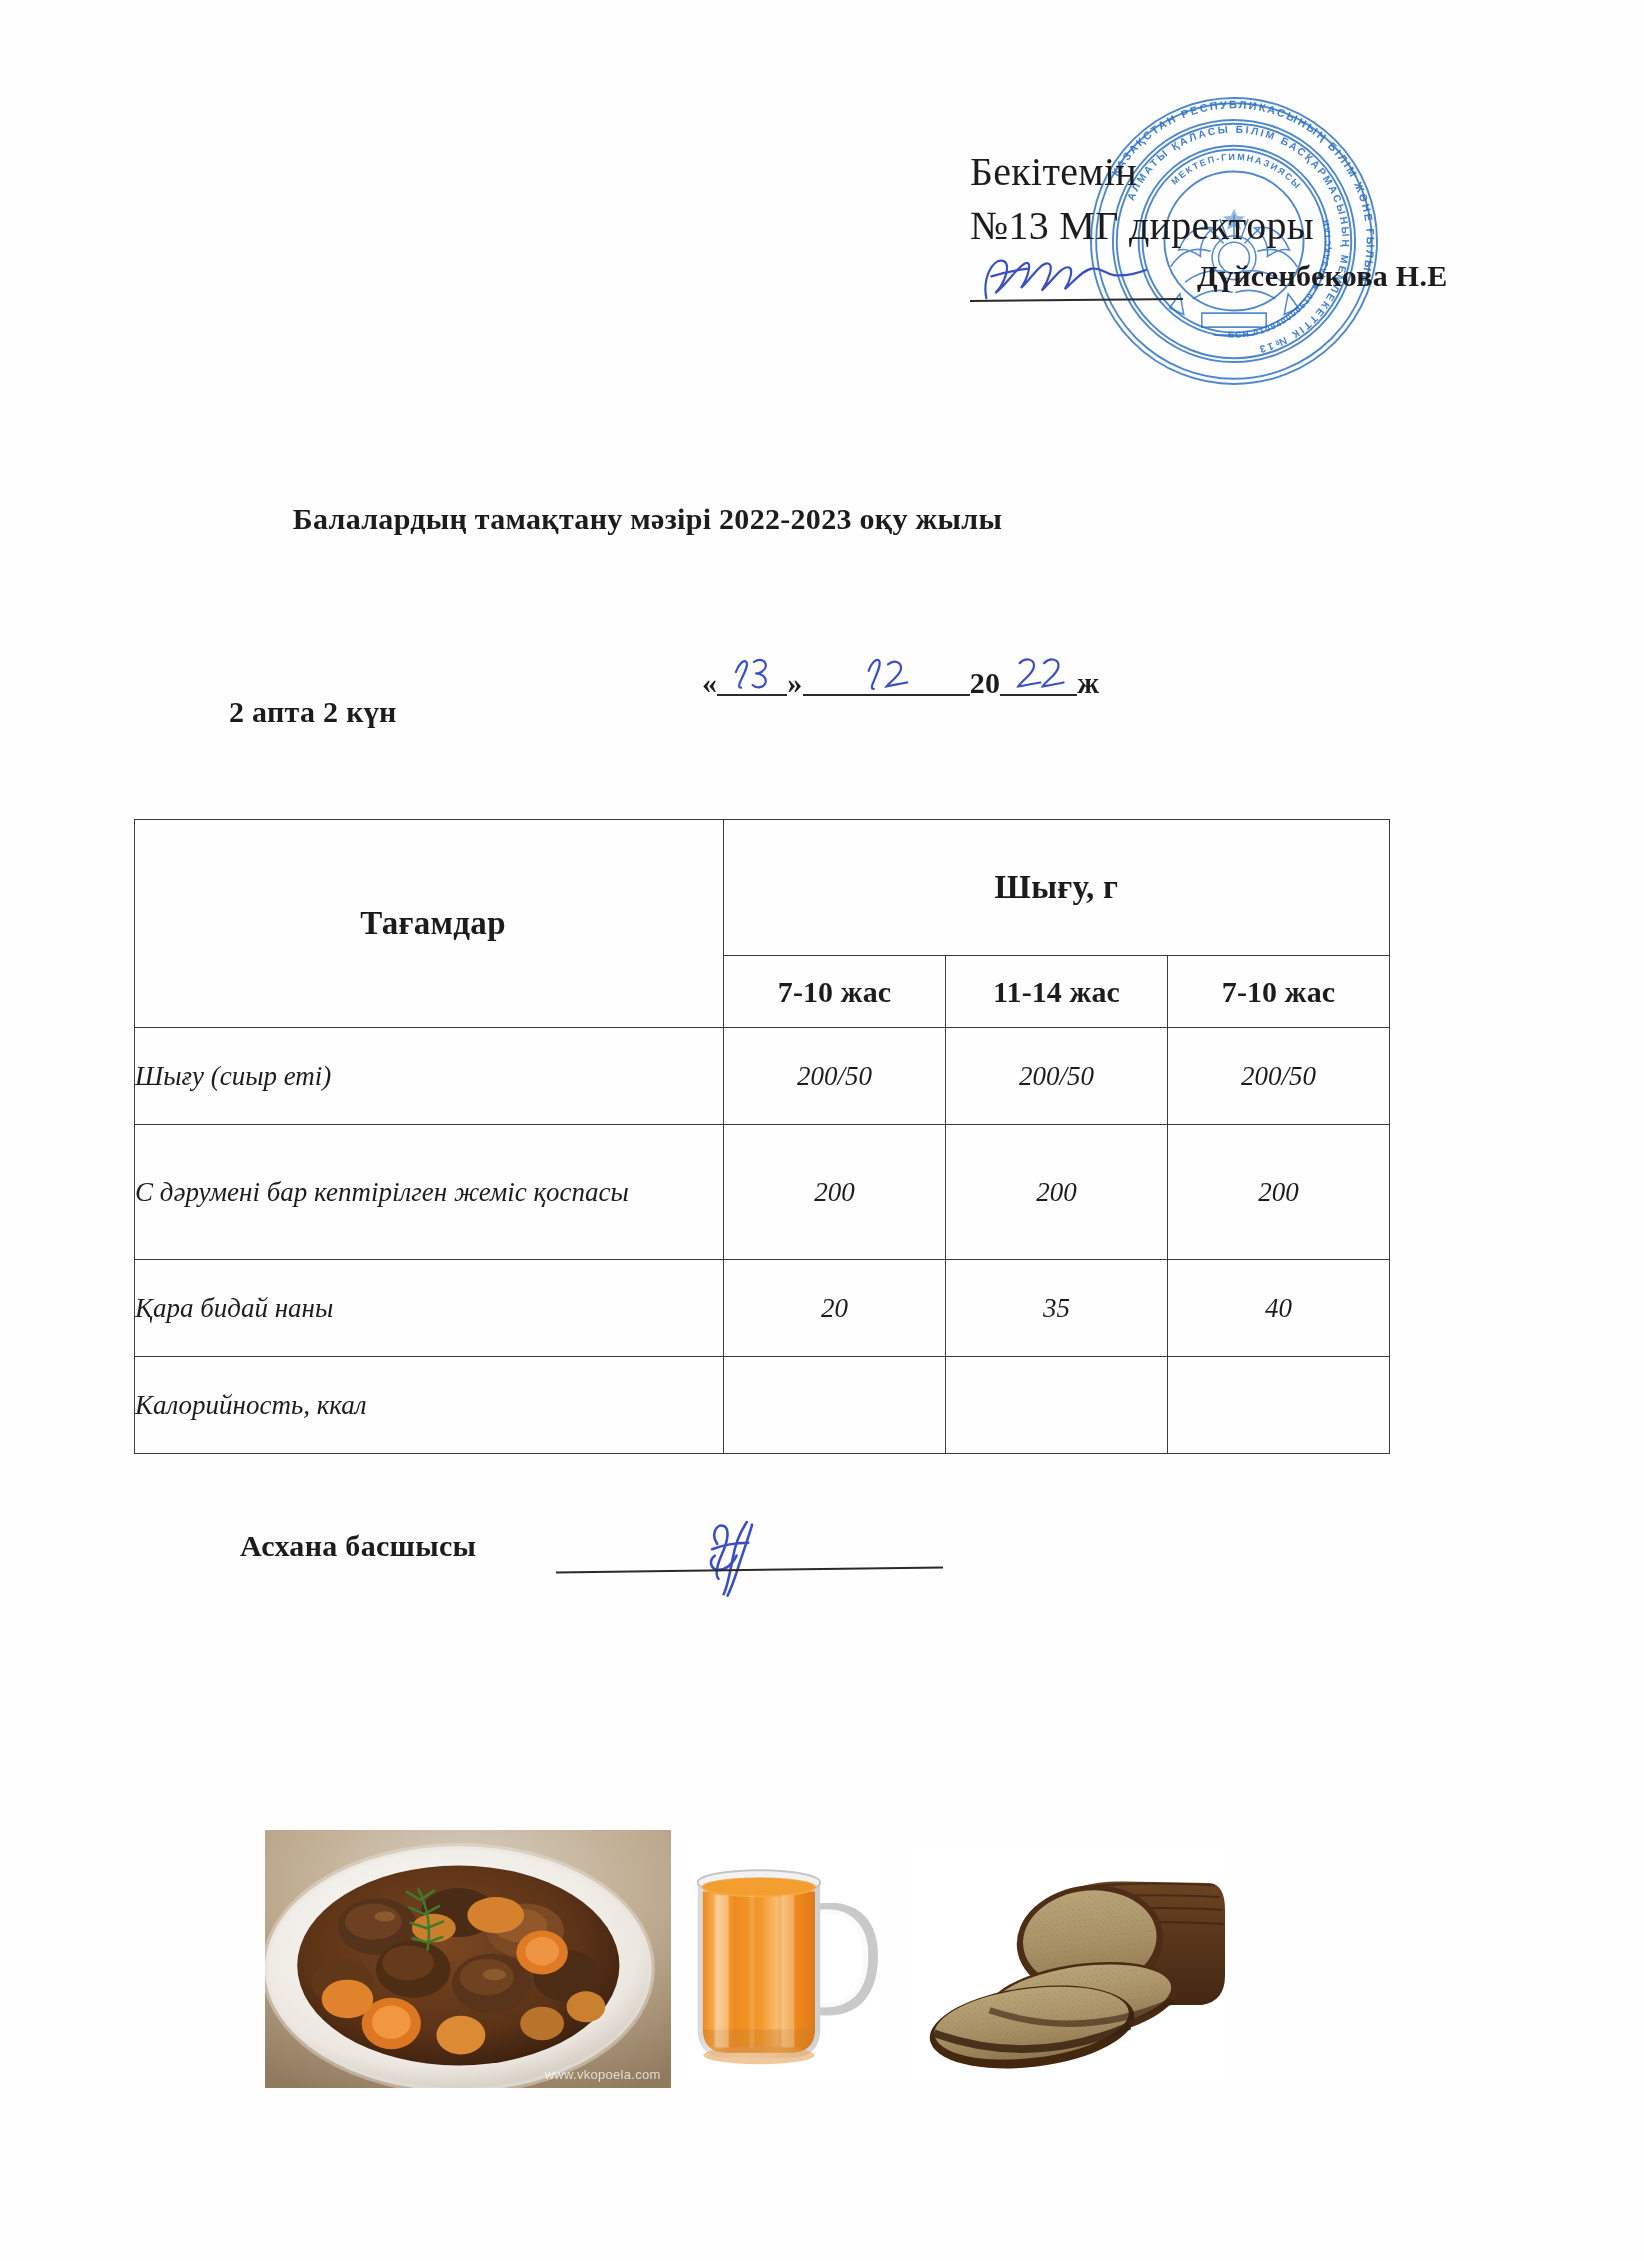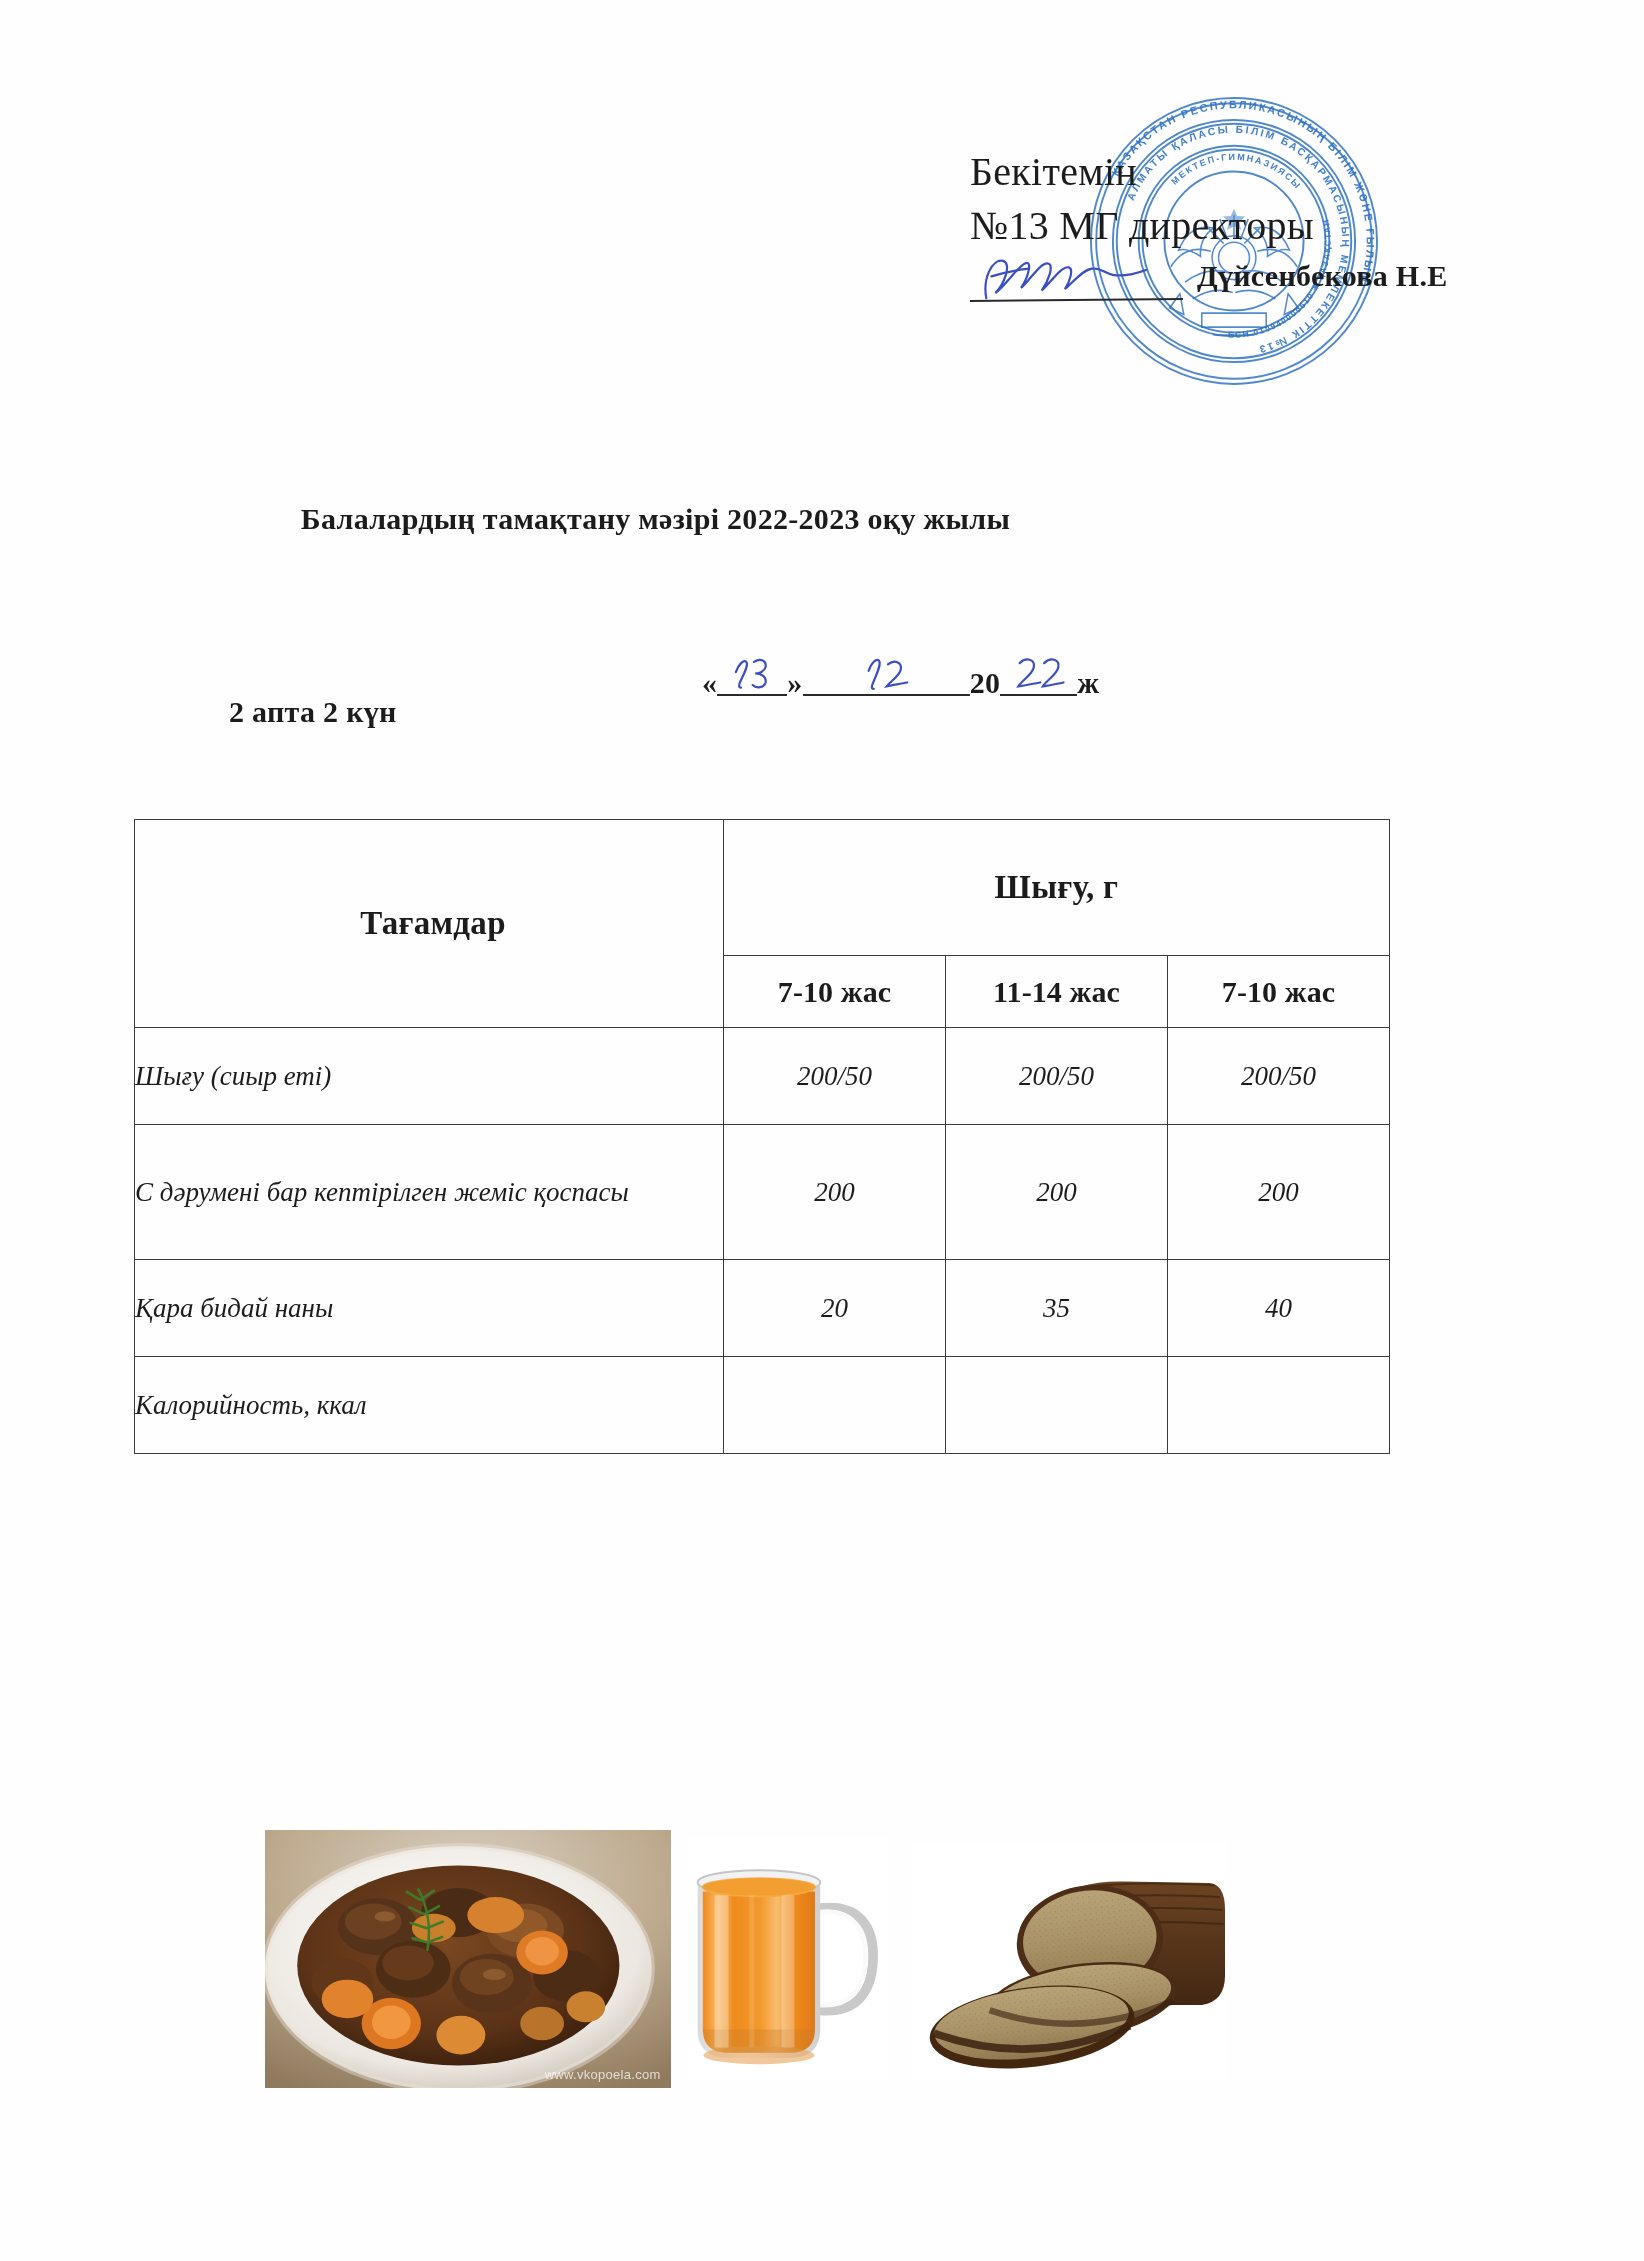--- a/index.html
+++ b/index.html
@@ -84,21 +84,21 @@
     left: 0;
     top: 424px;
     width: 1160px;
     text-align: center;
     font-weight: bold;
     font-size: 30px;
     letter-spacing: 0.3px;
   }
   .doc-title-2 {
     position: absolute;
-    left: 8px;
+    left: 0;
     top: 502px;
     width: 1295px;
     text-align: center;
     font-weight: bold;
     font-size: 30px;
     letter-spacing: 0.3px;
   }
 
   
   .week-label {
@@ -413,20 +413,33 @@
       <tr class="row-h-4">
         <td class="cell-dish">Калорийность, ккал</td>
         <td class="cell-val"></td>
         <td class="cell-val"></td>
         <td class="cell-val"></td>
       </tr>
     </tbody>
   </table>
 
   <div class="sig-block">
+    <div class="sig-row">
+      <div class="sig-label">Асхана басшысы</div>
+      <svg class="handsig-cook" viewBox="0 0 200 130" aria-hidden="true">
+        <g fill="none" stroke="#3a4fc4" stroke-width="4" stroke-linecap="round">
+          <path d="M50,48 C40,34 48,16 60,20 C70,24 66,44 58,62 C50,80 46,96 52,102"></path>
+          <path d="M96,14 C86,28 78,48 74,70 C70,92 66,112 60,126"></path>
+          <path d="M104,18 C98,40 88,66 80,92 C74,110 70,120 66,128"></path>
+          <path d="M42,56 C58,50 78,46 98,46"></path>
+          <path d="M46,66 C36,74 40,88 52,88 C64,88 74,78 80,66"></path>
+        </g>
+      </svg>
+      <div class="sig-rule"></div>
+    </div>
   </div>
 
   <div class="photos">
 
     <div class="photo photo-stew">
       <svg viewBox="0 0 630 400" width="406" height="258" preserveAspectRatio="none" aria-hidden="true">
         <defs>
           <radialGradient id="bgStew" cx="50%" cy="20%" r="90%">
             <stop offset="0%" stop-color="#d8cfc0"></stop>
             <stop offset="55%" stop-color="#bda98d"></stop>

